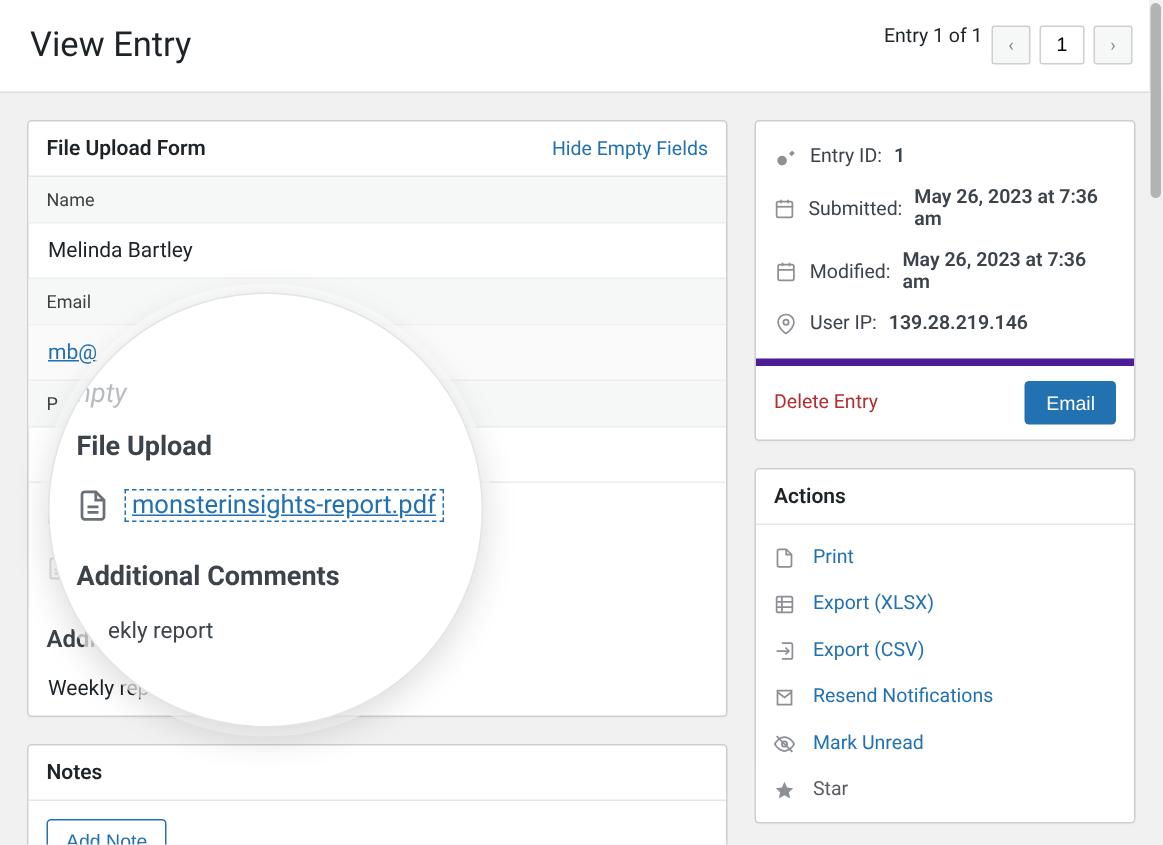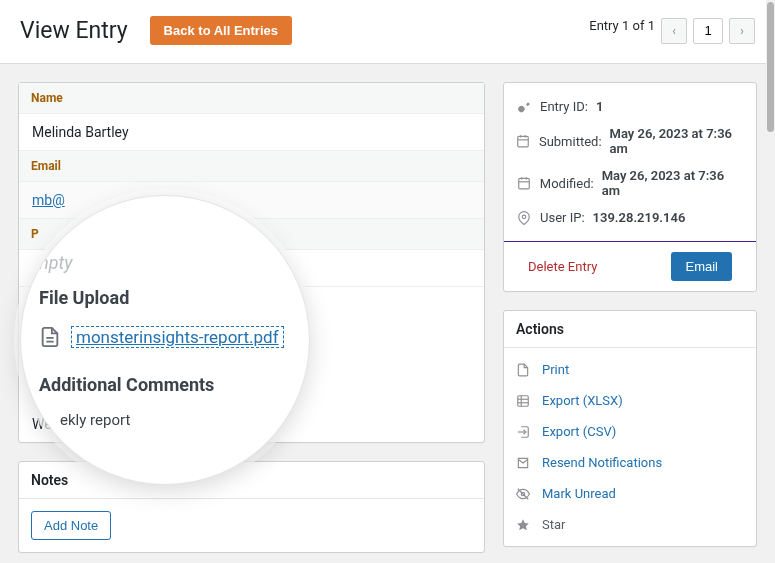--- a/index.html
+++ b/index.html
@@ -89,22 +89,22 @@
     margin-left: auto;
     font-size: 13px;
     font-weight: 400;
     color: #2271b1;
     cursor: pointer;
   }
   .field-label-row {
     background: #f6f7f7;
     padding: 8px 12px;
     font-size: 12px;
-    font-weight: 700;
-    color: #a16207;
+    font-weight: 400;
+    color: #404040;
     border-bottom: 1px solid #eee;
   }
   .field-value-row {
     padding: 10px 13px;
     font-size: 14px;
     border-bottom: 1px solid #eee;
   }
   .field-value-row.stripe { background: #fafafa; }
   .field-value-row a { color: #2271b1; text-decoration: underline; }
   .sub-heading {
@@ -133,22 +133,22 @@
     padding: 6px 12px;
     font-size: 13px;
     border-radius: 3px;
     cursor: pointer;
   }
   .details-body { padding: 10px 12px; font-size: 13px; color: #3c434a; }
   .details-row { display: flex; align-items: center; gap: 8px; padding: 6px 0; }
   .details-row .ico { width: 16px; color: #8c8f94; display:flex; align-items:center; justify-content:center;}
   .details-row strong { font-weight: 600; }
   .panel-footer {
-    border-top: 1px solid #4c1d95;
-    padding: 10px 24px;
+    border-top: 5px solid #4c1d95;
+    padding: 10px 12px;
     display: flex;
     align-items: center;
   }
   .delete-link { color: #b32d2e; font-size: 13px; cursor: pointer; }
   .btn-primary {
     margin-left: auto;
     background: #2271b1;
     color: #fff;
     border: none;
     padding: 7px 14px;
@@ -162,21 +162,21 @@
     align-items: center;
     gap: 10px;
     padding: 8px 12px;
     font-size: 13px;
   }
   .action-row .a-ico { width: 16px; color: #8c8f94; display:flex; align-items:center; }
   .action-row .a-label { color: #2271b1; cursor: pointer; }
   .action-row.star .a-label { color: #5a5d63; }
   .magnifier {
     position: absolute;
-    left: 20px;
+    left: 32px;
     top: 195px;
     width: 290px;
     height: 290px;
     border-radius: 50%;
     background: #fff;
     box-shadow: 0 6px 24px rgba(0,0,0,0.15), 0 0 0 6px rgba(255,255,255,0.7);
     border: 1px solid #e4e4e4;
     overflow: hidden;
     display: flex;
     flex-direction: column;
@@ -230,37 +230,40 @@
     height: 130px;
     background: #b3b3b3;
     border-radius: 4px;
   }
 </style>
 </head>
 <body>
 
 <div class="page-header">
   <h1 class="page-title">View Entry</h1>
-  <button class="btn-orange">Back to All Entries</button>
   <div class="header-right">
     <span>Entry 1 of 1</span>
     <div class="pager-btn">
       <span>‹</span>
     </div>
     <input class="pager-input" value="1" style="">
     <div class="pager-btn">
       <span>›</span>
     </div>
   </div>
 </div>
 
 <div class="main">
   <div class="left-col">
 
     <div class="panel">
+      <div class="panel-header">
+        <span>File Upload Form</span>
+        <span class="link">Hide Empty Fields</span>
+      </div>
       <div class="field-label-row">Name</div>
       <div class="field-value-row">Melinda Bartley</div>
       <div class="field-label-row">Email</div>
       <div class="field-value-row stripe">
         <a>mb@</a>
       </div>
       <div class="field-label-row">P</div>
       <div class="field-value-row">&nbsp;</div>
       <div class="sub-heading">File Upload</div>
       <div class="file-row">

